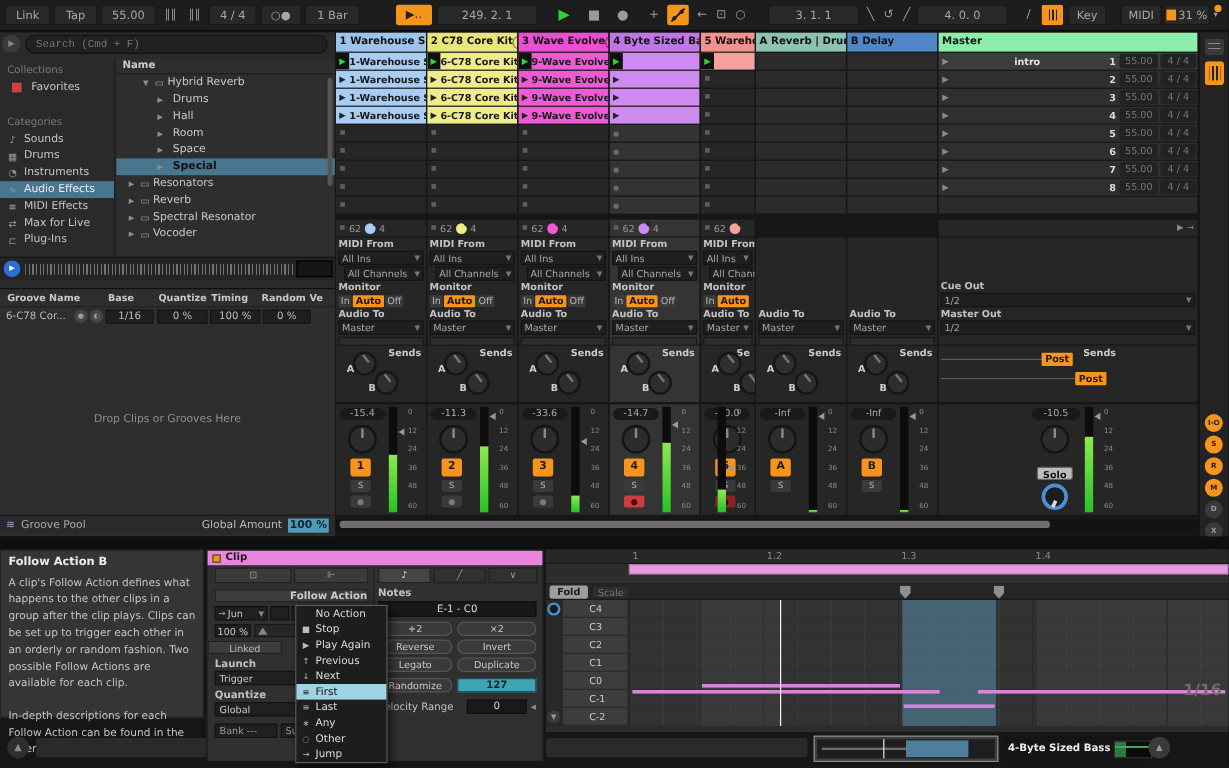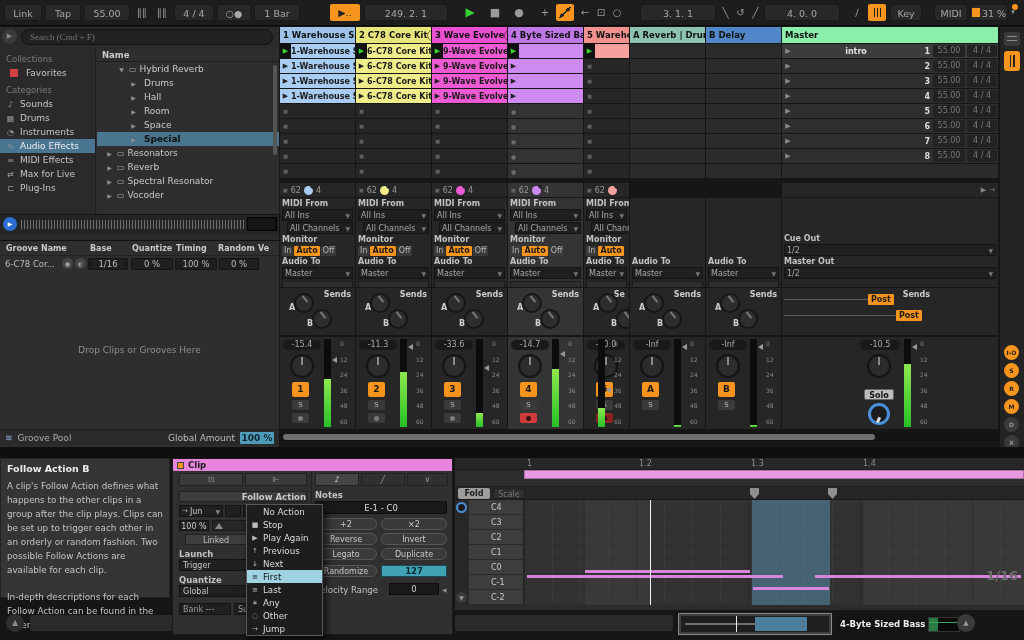--- a/index.html
+++ b/index.html
@@ -14,21 +14,21 @@
 .ticon{position:absolute;top:4px;height:17px;line-height:17px;text-align:center;color:#9a9a9a;font-size:10px}
 .orangebtn{background:#f7941d;color:#222;border:none}
 .play{color:#35d435!important;font-size:12px}
 .odot{position:absolute;left:1012px;top:4px;width:6px;height:6px;border-radius:50%;background:#f7941d}
 .nodes{position:absolute;top:4px;width:18px;height:17px;border-radius:2px;background:#f7941d}
 .nodes:after{content:"";position:absolute;left:3px;top:3px;right:3px;bottom:3px;
   background:radial-gradient(circle at 25% 75%,#222 1.5px,transparent 2px),radial-gradient(circle at 75% 25%,#222 1.5px,transparent 2px),linear-gradient(135deg,transparent 44%,#222 44%,#222 56%,transparent 56%)}
 
 .browser{position:absolute;left:0;top:27px;width:279px;height:420px;background:#2a2a2a}
 .srch-circle{position:absolute;left:2px;top:2px;width:15px;height:15px;border-radius:50%;background:#3a3a3a;color:#888;font-size:7px;text-align:center;line-height:15px}
-.searchbox{position:absolute;left:21px;top:2px;width:252px;height:16px;background:#212121;border:1px solid #131313;border-radius:9px;color:#6e6e6e;font-size:9px;padding:0 8px;font-family:Liberation Serif, serif}
+.searchbox{position:absolute;left:21px;top:2px;width:252px;height:16px;background:#212121;border:1px solid #131313;border-radius:9px;color:#6e6e6e;font-size:9px;padding:0 8px;font-family:Liberation Mono, monospace}
 .sidebr{position:absolute;left:0;top:22px;width:96px;bottom:233px;background:#2a2a2a;border-right:1px solid #1e1e1e}
 .sb-label{color:#7a7a7a;font-size:8.5px;padding:5px 6px 2px}
 .sb-item{height:14px;display:flex;align-items:center;padding-left:5px;gap:4px;color:#c6c6c6;font-size:9px}
 .sb-item .ic{width:11px;text-align:center;color:#9a9a9a;font-size:8px}
 .sb-item.sel{background:#4a7590;color:#eee}
 .fav-sq{width:8px;height:8px;background:#d04040;margin-left:5px;margin-right:4px}
 .tree{position:absolute;left:97px;top:22px;right:0;bottom:233px;background:#2e2e2e}
 .tree-h{height:13px;border-bottom:1px solid #1e1e1e;color:#ccc;font-weight:bold;font-size:8.5px;padding-left:5px;line-height:13px}
 .trow{height:14px;display:flex;align-items:center;color:#c9c9c9;font-size:9px;gap:3px}
 .trow .arr{width:9px;font-size:6px;color:#8e8e8e;text-align:center}
@@ -138,21 +138,21 @@
 .clipsq{width:7px;height:7px;background:#f7941d;border:1px solid #444}
 .ctab{position:absolute;height:13px;background:#3b3b3b;border:1px solid #222;color:#999;font-size:8px;text-align:center;line-height:12px}
 .fa-title{position:absolute;left:6px;top:32px;width:128px;height:11px;background:#3d3d3d;color:#ccc;font-weight:bold;font-size:8.5px;text-align:right;line-height:11px;border:1px solid #222}
 .chooser{position:absolute;height:12px;background:#202020;border:1px solid #131313;color:#c9c9c9;font-size:8px;display:flex;align-items:center;gap:2px;padding:0 2px}
 .chooser .dd{margin-left:auto;font-size:6px;color:#888}
 .chooser .mic{font-size:7px;color:#aaa}
 .smallbox{position:absolute;left:52px;top:46px;width:16px;height:12px;background:#202020;border:1px solid #131313}
 .chance{position:absolute;left:6px;top:61px;width:30px;height:11px;background:#202020;border:1px solid #131313;color:#c9c9c9;font-size:8px;text-align:center;line-height:11px}
 .chslider{position:absolute;left:39px;top:61px;width:95px;height:11px;background:#272727;border:1px solid #1a1a1a}
 .chslider:after{content:"";position:absolute;left:2px;bottom:1px;width:0;height:0;border-left:4px solid transparent;border-right:4px solid transparent;border-bottom:6px solid #888}
-.linkedbtn{position:absolute;left:12px;top:75px;width:62px;height:11px;background:#3d3d3d;border:1px solid #222;color:#bbb;font-size:8px;text-align:center;line-height:11px}
+.linkedbtn{position:absolute;left:0;top:75px;width:62px;height:11px;background:#3d3d3d;border:1px solid #222;color:#bbb;font-size:8px;text-align:center;line-height:11px}
 .plabel{position:absolute;color:#c2c2c2;font-weight:bold;font-size:8.5px}
 .pselect{position:absolute;height:12px;background:#202020;border:1px solid #131313;color:#c9c9c9;font-size:8px;display:flex;align-items:center;justify-content:space-between;padding:0 3px}
 .pselect .dd{font-size:6px;color:#888}
 .bankbox{position:absolute;height:12px;background:#202020;border:1px solid #131313;color:#9a9a9a;font-size:8px;line-height:11px;padding:0 3px}
 .npanel-div{position:absolute;left:138px;top:13px;bottom:2px;width:1px;background:#222}
 .ntab{position:absolute;height:13px;background:#303030;border:1px solid #222;color:#999;font-size:8px;text-align:center;line-height:12px}
 .ntab.sel{background:#454545;color:#ddd}
 .rangebox{position:absolute;left:142px;top:42px;width:132px;height:13px;background:#191919;border:1px solid #0f0f0f;color:#ddd;font-size:8.5px;text-align:center;line-height:12px}
 .pill{position:absolute;height:12px;background:#3a3a3a;border:1px solid #555;border-radius:6px;color:#ccc;font-size:8px;text-align:center;line-height:11px}
 .randval{position:absolute;left:208px;top:106px;width:66px;height:12px;background:#3fa3b5;border:1px solid #1a4a55;color:#0e2a30;font-weight:bold;font-size:8.5px;text-align:center;line-height:11px}
@@ -243,21 +243,21 @@
 
   <div class="browser">
     <div class="srch-circle">▶</div>
     <input class="searchbox" placeholder="Search (Cmd + F)" style="">
     <div class="sidebr">
       <div class="sb-label">Collections</div>
       <div class="sb-item">
         <span class="fav-sq"></span>
         <span>Favorites</span>
       </div>
-      <div class="sb-label" style="margin-top:0">Categories</div>
+      <div class="sb-label" style="margin-top:12px">Categories</div>
       <div>
 
           <div class="sb-item">
             <span class="ic">♪</span>
             <span>Sounds</span>
           </div>
 
           <div class="sb-item">
             <span class="ic">▦</span>
             <span>Drums</span>

